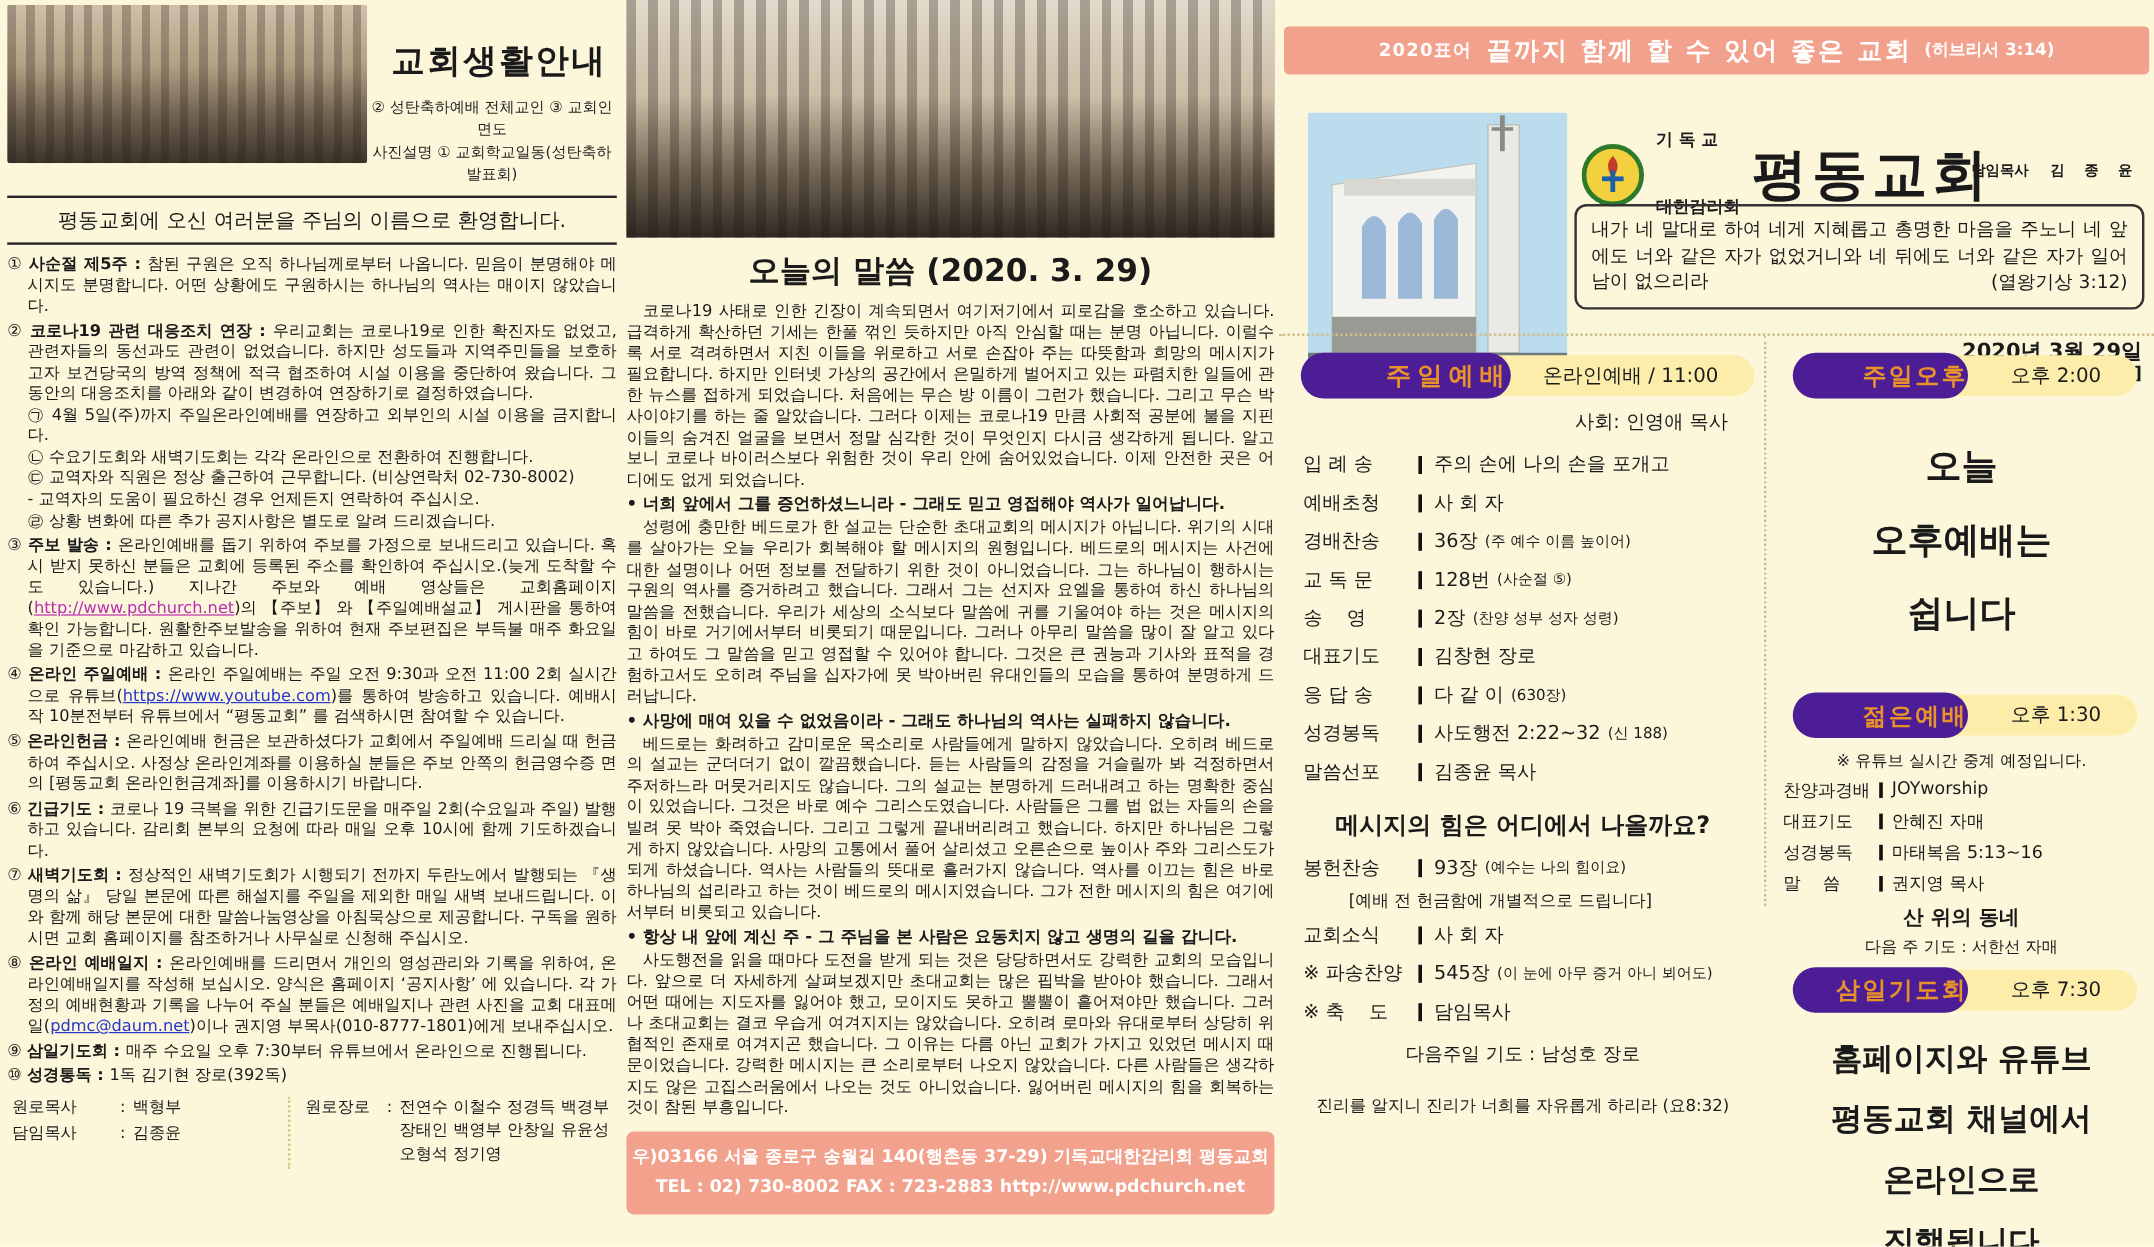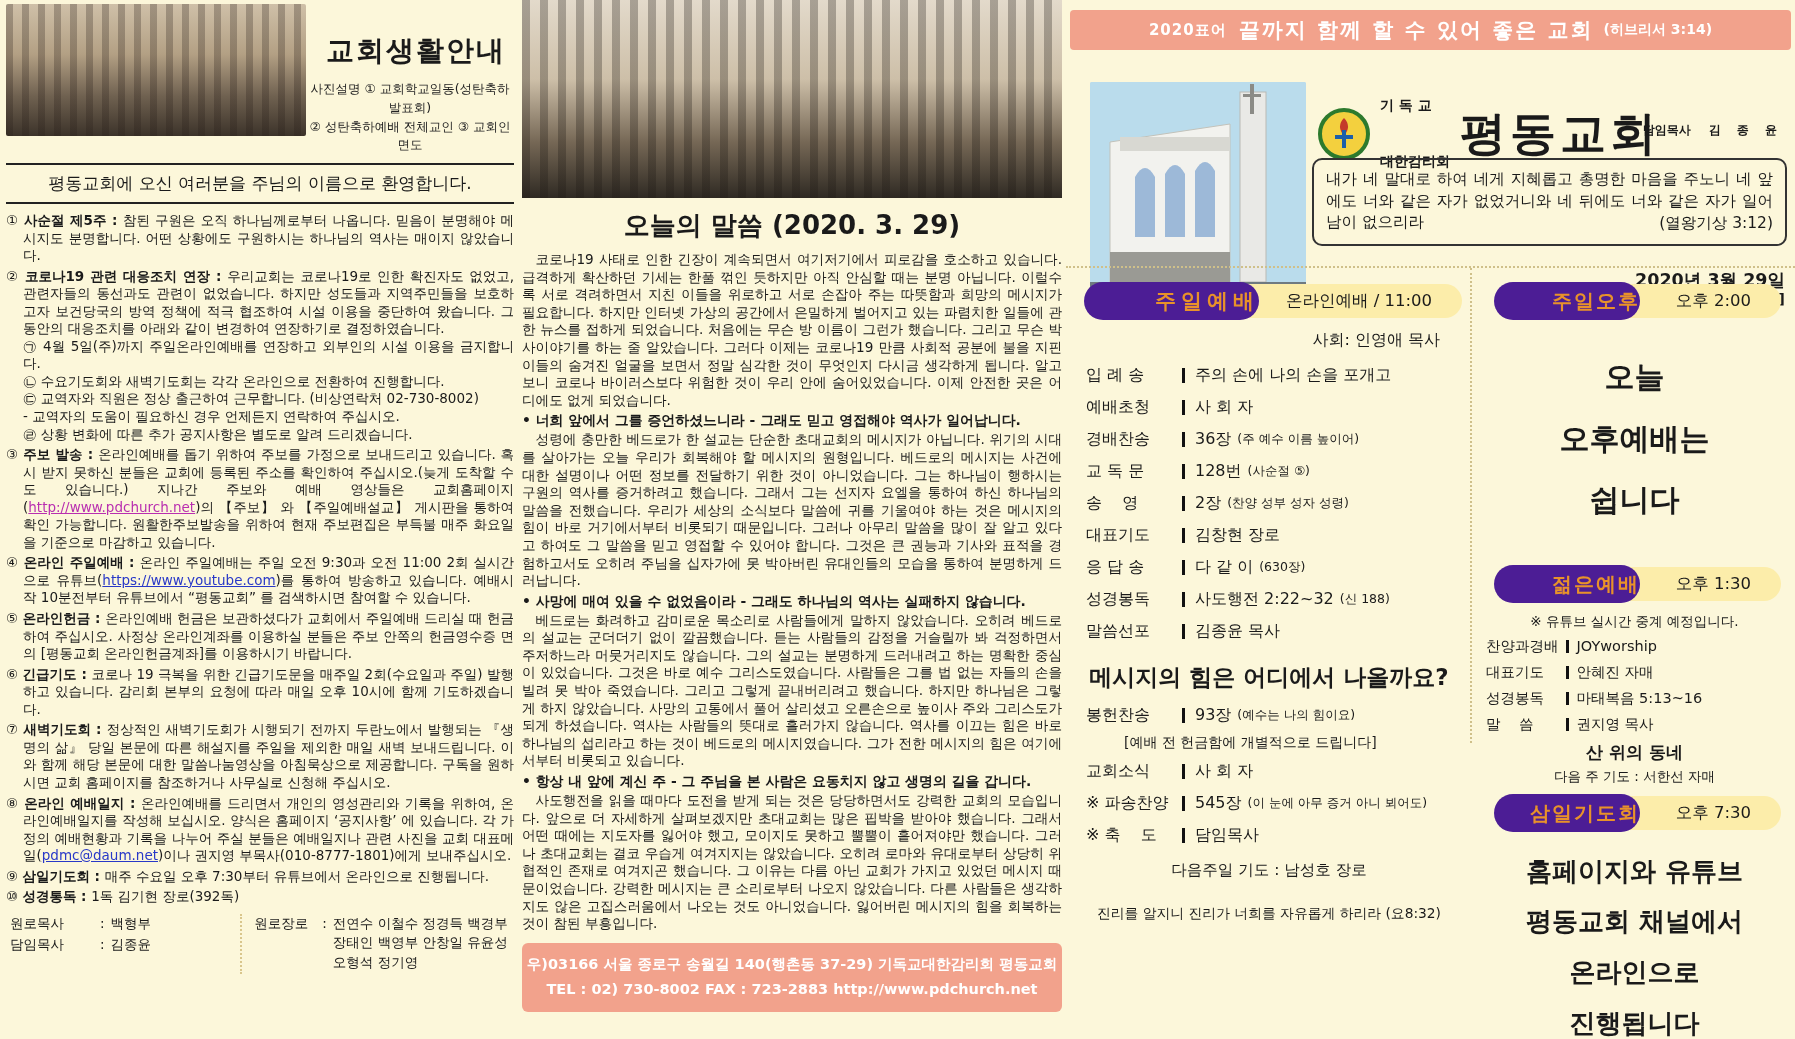--- a/index.html
+++ b/index.html
@@ -43,21 +43,21 @@
      background:
        repeating-linear-gradient(90deg,rgba(30,25,20,.30) 0 8px,rgba(0,0,0,0) 8px 18px),
        linear-gradient(180deg,#e3dacb 0%,#cdbfa8 40%,#756755 72%,#2f2a23 100%);}
   .m-heading{font-size:26px;font-weight:800;text-align:center;margin:10px 0 8px 0;}
   .m-body{font-size:13.6px;line-height:1.295;text-align:justify;}
   .m-body p{margin:0;text-indent:1em;}
   .m-sec-h{font-weight:800;font-size:13.9px;margin:2px 0;}
   .addr{margin-top:10px;background:#f2a28c;border-radius:6px;color:#fff;font-weight:bold;
      text-align:center;font-size:14.5px;line-height:1.75;padding:9px 4px;}
   
-  .panel-right{position:absolute;left:1066px;top:4px;width:729px;height:739px;}
+  .panel-right{position:absolute;left:1066px;top:16px;width:729px;height:739px;}
   .banner{margin:6px 4px 0 4px;background:#f2a28c;border-radius:4px;height:40px;
      display:flex;align-items:center;justify-content:center;color:#fff;font-weight:800;}
   .b-pre{font-size:15px;margin-right:12px;letter-spacing:1px;}
   .b-main{font-size:21px;letter-spacing:2px;margin-right:10px;}
   .b-ref{font-size:14px;}
   .r-top{position:relative;height:250px;}
   .bphoto{position:absolute;left:24px;top:32px;width:216px;height:214px;background:#bcd9e9;
      border-radius:2px;overflow:hidden;}
   .brand{position:absolute;left:252px;top:8px;right:4px;display:flex;align-items:center;}
   .emblem{width:52px;height:52px;flex:0 0 auto;}
@@ -82,21 +82,21 @@
      text-align:right;line-height:38px;}
   .rcol-r .bpill{width:146px;letter-spacing:2px;font-size:20px;left:14px;}
   .rcol-r .tpill{left:104px;right:8px;}
   .mc-line{text-align:right;padding-right:26px;font-size:16px;margin-top:10px;}
   .wrows{margin-top:14px;padding-left:14px;}
   .wrow{display:flex;align-items:center;margin-bottom:11px;font-size:16px;}
   .wlabel{width:96px;white-space:pre;flex:0 0 auto;}
   .wbar{width:3px;height:15px;background:#111;margin:0 10px 0 0;flex:0 0 auto;}
   .wval{white-space:pre;}
   .wnote{font-size:12.5px;margin-left:6px;}
-  .sermon-title{text-align:center;font-weight:800;font-size:23px;margin:20px 0 12px 0;}
+  .sermon-title{text-align:center;font-weight:800;font-size:20px;margin:20px 0 12px 0;}
   .wsub{font-size:14px;margin:-3px 0 9px 38px;}
   .next-week{text-align:center;font-size:15.5px;margin-top:14px;}
   .bottom-verse{text-align:center;font-size:13.8px;margin-top:24px;}
   .rest-msg{font-size:30px;text-align:center;line-height:2.05;margin-top:26px;
      white-space:pre-line;font-weight:600;}
   .y-note{font-size:13.5px;text-align:center;margin-top:10px;}
   .yrows{margin-top:6px;padding-left:6px;}
   .yrow{display:flex;align-items:center;margin-bottom:7px;font-size:14.5px;}
   .ylabel{width:80px;white-space:pre;flex:0 0 auto;}
   .ybar{width:2.5px;height:13px;background:#111;margin:0 8px 0 0;flex:0 0 auto;}
@@ -109,22 +109,22 @@
 <body>
 
 <div class="page">
 
   <section class="panel-left">
     <div class="lp-head">
       <div class="photo-left"></div>
       <div class="lp-title-wrap">
         <h1 class="lp-title">교회생활안내</h1>
         <div class="lp-caption">
+          <div>② 성탄축하예배 전체교인 ③ 교회인면도</div>
           <div>사진설명 ① 교회학교일동(성탄축하발표회)</div>
-          <div>② 성탄축하예배 전체교인 ③ 교회인면도</div>
         </div>
       </div>
     </div>
     <div class="welcome">평동교회에 오신 여러분을 주님의 이름으로 환영합니다.</div>
     <div class="items">
       <div class="item"><span>① </span><span class="ititle">사순절 제5주 : </span><span>참된 구원은 오직 하나님께로부터 나옵니다. 믿음이 분명해야 메시지도 분명합니다. 어떤 상황에도 구원하시는 하나님의 역사는 매이지 않았습니다.</span></div>
       <div class="item"><span>② </span><span class="ititle">코로나19 관련 대응조치 연장 : </span><span>우리교회는 코로나19로 인한 확진자도 없었고, 관련자들의 동선과도 관련이 없었습니다. 하지만 성도들과 지역주민들을 보호하고자 보건당국의 방역 정책에 적극 협조하여 시설 이용을 중단하여 왔습니다. 그동안의 대응조치를 아래와 같이 변경하여 연장하기로 결정하였습니다.
 ㉠ 4월 5일(주)까지 주일온라인예배를 연장하고 외부인의 시설 이용을 금지합니다.
 ㉡ 수요기도회와 새벽기도회는 각각 온라인으로 전환하여 진행합니다.
 ㉢ 교역자와 직원은 정상 출근하여 근무합니다. (비상연락처 02-730-8002)

